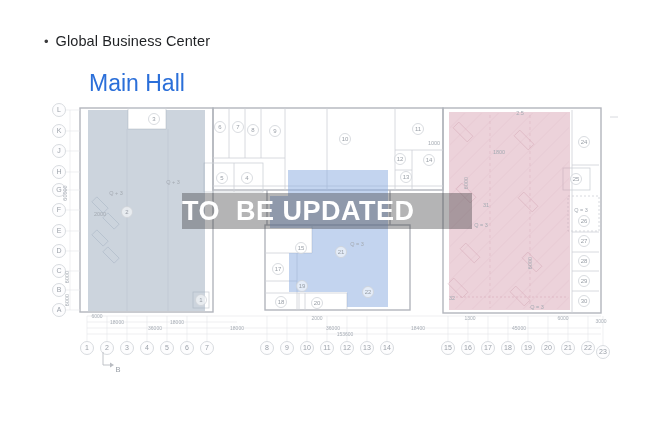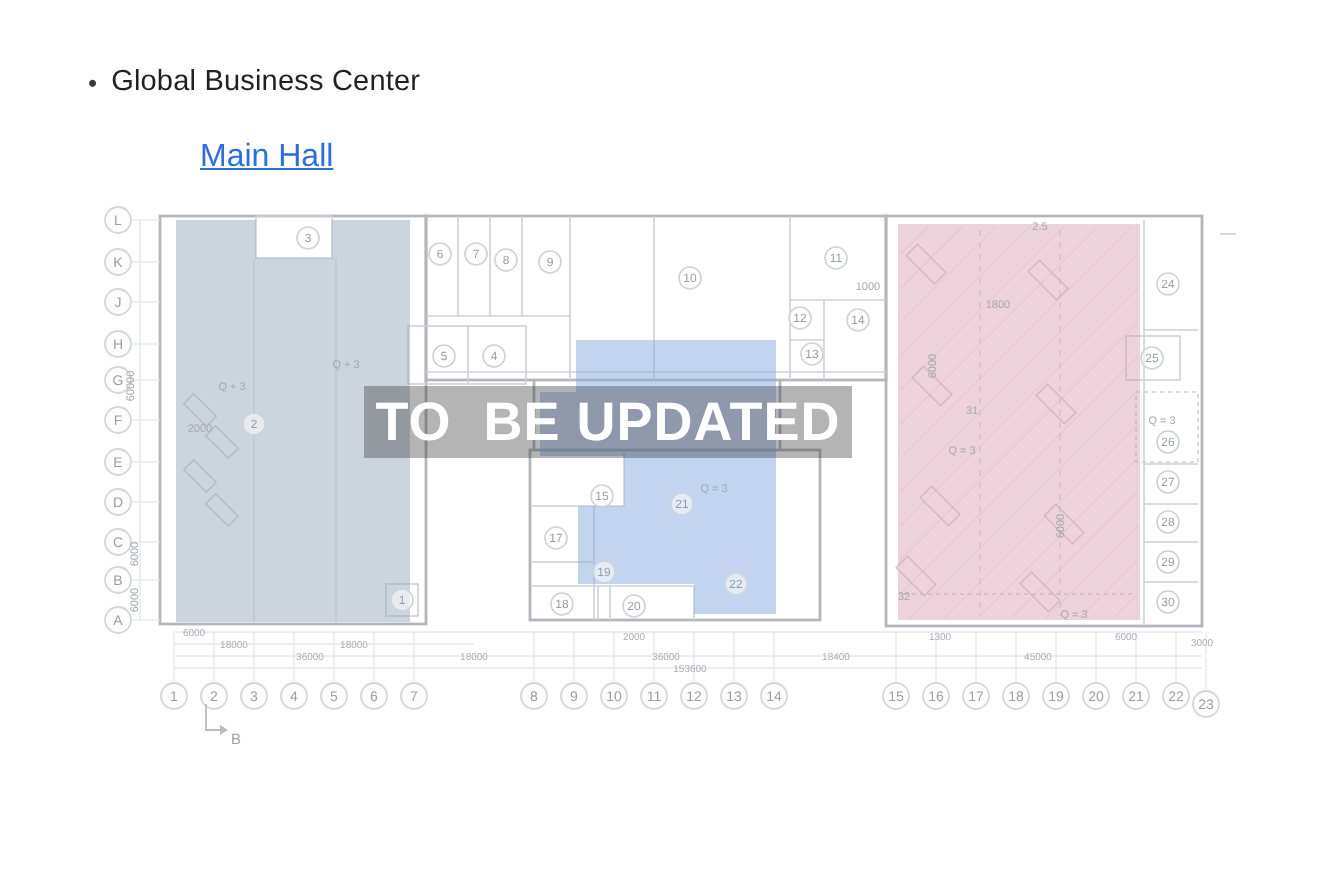--- a/index.html
+++ b/index.html
@@ -1,24 +1,24 @@
 <!DOCTYPE html>
 <html><head>
 <meta charset="utf-8">
 <style>
   html,body{margin:0;padding:0;background:#fff;}
   .stage{position:relative;width:660px;height:440px;background:#fff;overflow:hidden;
          font-family:"Liberation Sans",sans-serif;}
   .header{position:absolute;left:44px;top:33px;display:flex;align-items:center;color:#1f2124;}
   .header .bullet{font-size:13px;margin-right:7px;color:#3a3a3c;}
   .header .title{font-size:14.5px;letter-spacing:.1px;text-align:right;}
-  .subtitle{position:absolute;left:100px;top:70px;font-size:16px;font-weight:500;text-decoration:underline;}
+  .subtitle{position:absolute;left:89px;top:70px;font-size:23px;font-weight:500;}
   .plan-svg{position:absolute;left:0;top:0;}
-  .watermark{position:absolute;left:182px;top:193px;width:244px;height:36px;
-             display:flex;align-items:center;justify-content:center;z-index:5;}
+  .watermark{position:absolute;left:182px;top:193px;width:290px;height:36px;
+             display:flex;align-items:center;justify-content:flex-start;z-index:5;}
   .watermark span{color:#fff;font-weight:800;font-size:27px;letter-spacing:.5px;white-space:pre;}
   
   .gridc{fill:#fdfdfe;stroke:#d4d7db;stroke-width:.9;}
   .gridt{font:7px "Liberation Sans",sans-serif;fill:#9aa0a8;text-anchor:middle;}
   .roomc{fill:rgba(255,255,255,.55);stroke:#cfd3d8;stroke-width:.8;}
   .roomt{font:6px "Liberation Sans",sans-serif;fill:#989ea6;text-anchor:middle;}
   .note{font:5.5px "Liberation Sans",sans-serif;fill:#a4aab2;text-anchor:middle;}
   .dim{font:5px "Liberation Sans",sans-serif;fill:#a8aeb6;text-anchor:middle;}
   .leader{stroke:#e4e6ea;stroke-width:.6;}
   .dimline{stroke:#dcdee2;stroke-width:.5;}

